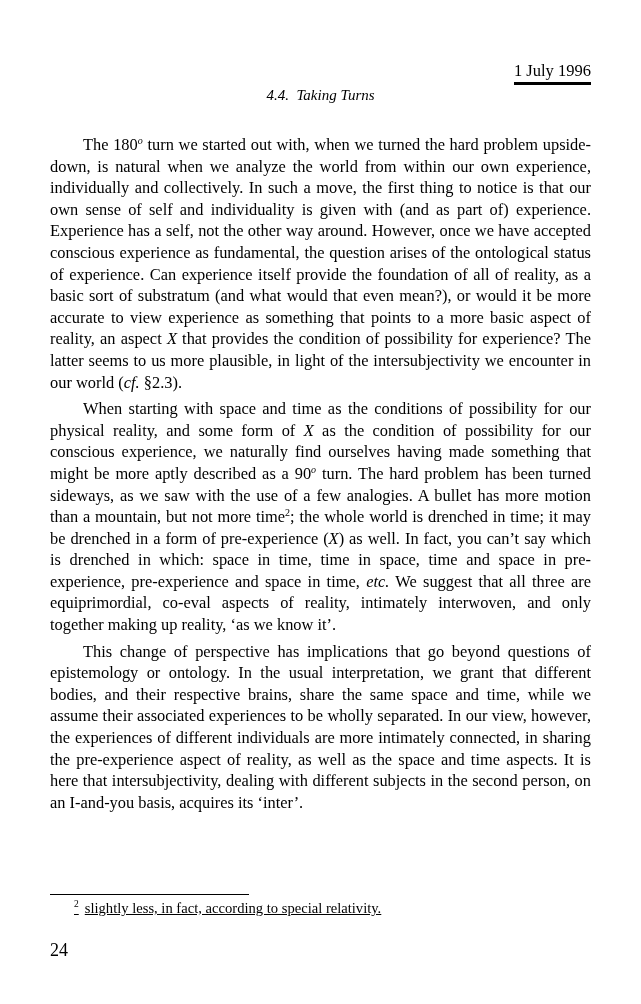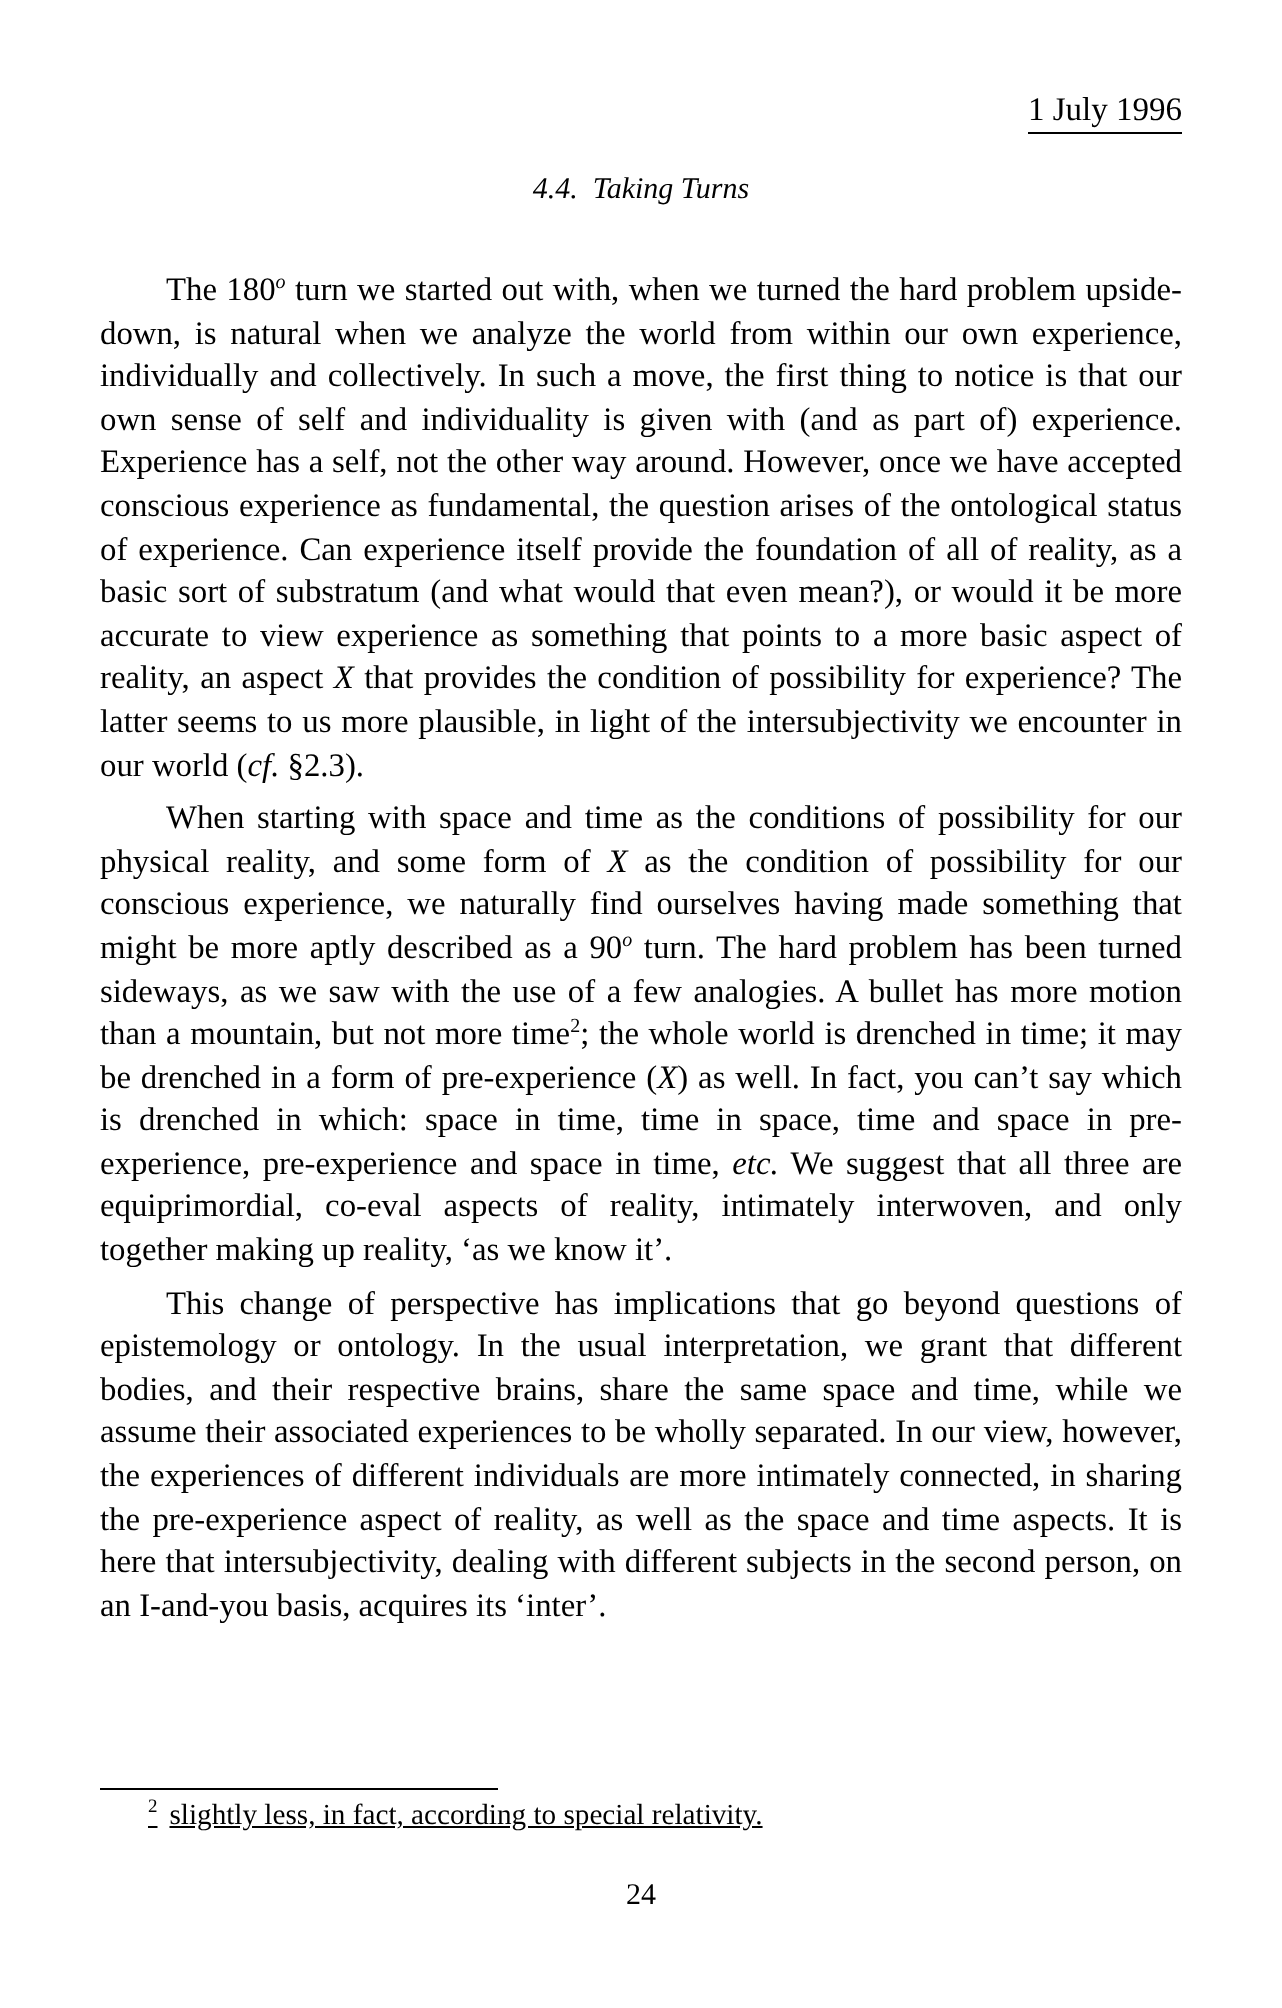--- a/index.html
+++ b/index.html
@@ -15,22 +15,22 @@
   }
   .hdr-left {
     position: absolute; left: 0; top: 0; white-space: nowrap;
     border-bottom: 1px solid #000; padding-bottom: 1px;
   }
   .hdr-left::after {
     content: ""; position: absolute; left: 0; right: 0; bottom: -4px;
     border-bottom: 1px solid #000;
   }
   .hdr-right {
-    position: absolute; right: 0; top: 0; white-space: nowrap;
-    border-bottom: 1px solid #000000; padding-bottom: 1px;
+    position: absolute; right: 0; top: 16px; white-space: nowrap;
+    border-bottom: 3px solid #000000; padding-bottom: 1px;
   }
   .section-title {
     position: absolute; top: 87px; left: 0; width: 541px; text-align: center;
     font-family: "Liberation Serif", serif; font-size: 15px; font-style: italic;
   }
   .section-title .num { font-style: italic; }
   .body-text {
     position: absolute; top: 134px; left: 0; width: 541px;
     font-family: "Liberation Serif", serif; font-size: 16.4px; line-height: 21.6px;
     text-align: justify; hyphens: none;
@@ -42,22 +42,22 @@
   .footnote-rule {
     position: absolute; top: 894px; left: 0; width: 199px;
     border-top: 1px solid #000;
   }
   .footnote {
     position: absolute; top: 900px; left: 24px; white-space: nowrap;
     font-family: "Liberation Serif", serif; font-size: 14.6px; text-decoration: underline;
   }
   .footnote sup { font-size: 9.5px; vertical-align: 6px; margin-right: 6px; }
   .page-number {
-    position: absolute; top: 940px; left: 0; width: 541px; text-align: center;
-    font-family: "Liberation Serif", serif; font-size: 15px;
+    position: absolute; top: 940px; left: 0; width: 541px; text-align: left;
+    font-family: "Liberation Serif", serif; font-size: 18px;
   }
 </style>
 </head>
 <body>
 
 <div class="page">
 
   <div class="header">
     <span class="hdr-right">1 July 1996</span>
   </div>

